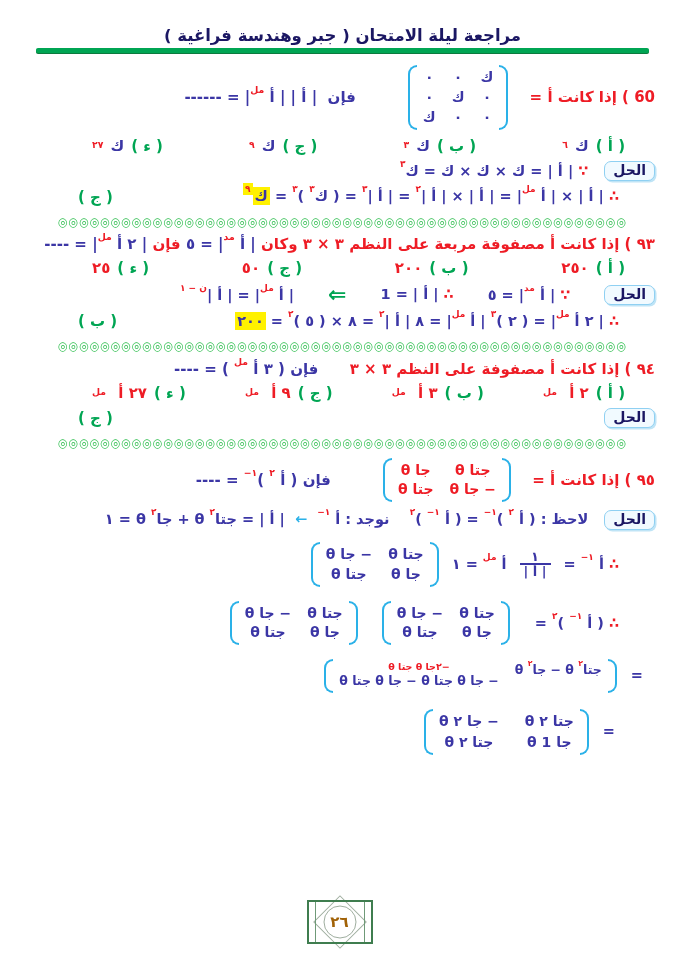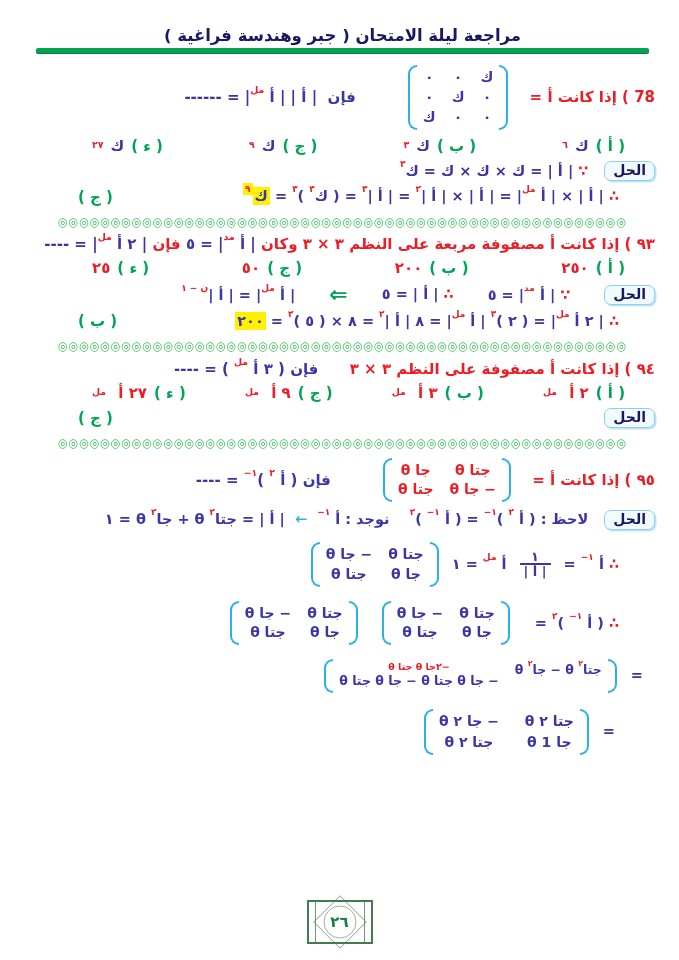--- a/index.html
+++ b/index.html
@@ -55,39 +55,39 @@
        white-space:nowrap;overflow:hidden;letter-spacing:.5px;font-weight:400;}
   
   .big-arrow{color:#00a553;font-size:22px;line-height:1;font-weight:800;}
   
   .orn{position:absolute;bottom:16px;right:50%;transform:translateX(50%);width:66px;height:44px;}
   .orn-rect{position:absolute;inset:0;border:2px solid #3f7d4f;}
   .orn-rect:before,.orn-rect:after{content:"";position:absolute;top:0;bottom:0;width:0;border-right:1px solid #6f9a78;}
   .orn-rect:before{right:6px;} .orn-rect:after{left:6px;}
   .orn-diamond{position:absolute;left:50%;top:50%;width:36px;height:36px;transform:translate(-50%,-50%) rotate(45deg);border:1px solid #9fae9f;}
   .orn-circle{position:absolute;left:50%;top:50%;width:31px;height:31px;transform:translate(-50%,-50%);border:1px solid #9fae9f;border-radius:50%;}
-  .orn-num{position:absolute;inset:0;display:flex;align-items:center;justify-content:center;color:#15803d;font-size:15px;font-weight:800;}
+  .orn-num{position:absolute;inset:0;display:flex;align-items:center;justify-content:center;color:#a16207;font-size:15px;font-weight:800;}
   
   .mt6{margin-top:6px;} .mt10{margin-top:10px;} .mt12{margin-top:12px;}
   .pr12{padding-right:12px;} .mr36{margin-right:36px;}
   .gapwide{gap:34px;}
 </style>
 </head>
 <body>
 
 <div class="page">
 
   <header>
     <div class="title">مراجعة ليلة الامتحان ( جبر وهندسة فراغية )</div>
     <div class="green-bar"></div>
   </header>
 
   <section class="q">
     <div class="qhead">
-      <span class="sg qtext"><span class="sg r">78 ) إذا كانت أ = </span></span>
+      <span class="sg qtext"><span class="sg r">60 ) إذا كانت أ = </span></span>
       <span class="mx">
           <span class="brk brk-r"></span>
           <span class="mx-grid" style="grid-template-columns: repeat(3, auto);">
             <span class="mx-c"><span class="sg b">ك</span></span>
             <span class="mx-c"><span class="sg b">٠</span></span>
             <span class="mx-c"><span class="sg b">٠</span></span>
             <span class="mx-c"><span class="sg b">٠</span></span>
             <span class="mx-c"><span class="sg b">ك</span></span>
             <span class="mx-c"><span class="sg b">٠</span></span>
             <span class="mx-c"><span class="sg b">٠</span></span>
@@ -150,21 +150,21 @@
           <span class="sg r">٥٠</span>
         </span>
         <span class="opt">
           <span class="sg g oletter">( ء )</span>
           <span class="sg r">٢٥</span>
         </span>
       </div>
     <div class="sline gapwide">
       <span class="sol-badge">الحل</span>
       <span class="sg"><span class="sg r">∵ </span><span class="sg b">| أ </span><span class="sg sup r">مد</span><span class="sg b">| = ٥</span></span>
-      <span class="sg"><span class="sg r">∴ </span><span class="sg b">| أ | = ٥</span></span>
+      <span class="sg"><span class="sg r">∴ </span><span class="sg b">| أ | = 1</span></span>
       <span class="big-arrow">⇐</span>
       <span class="sg"><span class="sg b">| أ </span><span class="sg sup r">مل</span><span class="sg b">| = | أ |</span><span class="sg sup r">ن − ١</span></span>
     </div>
     <div class="sline between">
       <span class="sg mr36"><span class="sg r">∴ </span><span class="sg b">| ٢ أ </span><span class="sg sup r">مل</span><span class="sg b">| = ( ٢ )</span><span class="sg sup r">٣</span><span class="sg b"> | أ </span><span class="sg sup r">مل</span><span class="sg b">| = ٨ | أ |</span><span class="sg sup r">٢</span><span class="sg b"> = ٨ × ( ٥ )</span><span class="sg sup r">٢</span><span class="sg b"> = </span><span class="sg b hl">٢٠٠</span></span>
       <span class="ans">( ب )</span>
     </div>
   </section>
 
   <div class="sep">◎◎◎◎◎◎◎◎◎◎◎◎◎◎◎◎◎◎◎◎◎◎◎◎◎◎◎◎◎◎◎◎◎◎◎◎◎◎◎◎◎◎◎◎◎◎◎◎◎◎◎◎◎◎</div>

